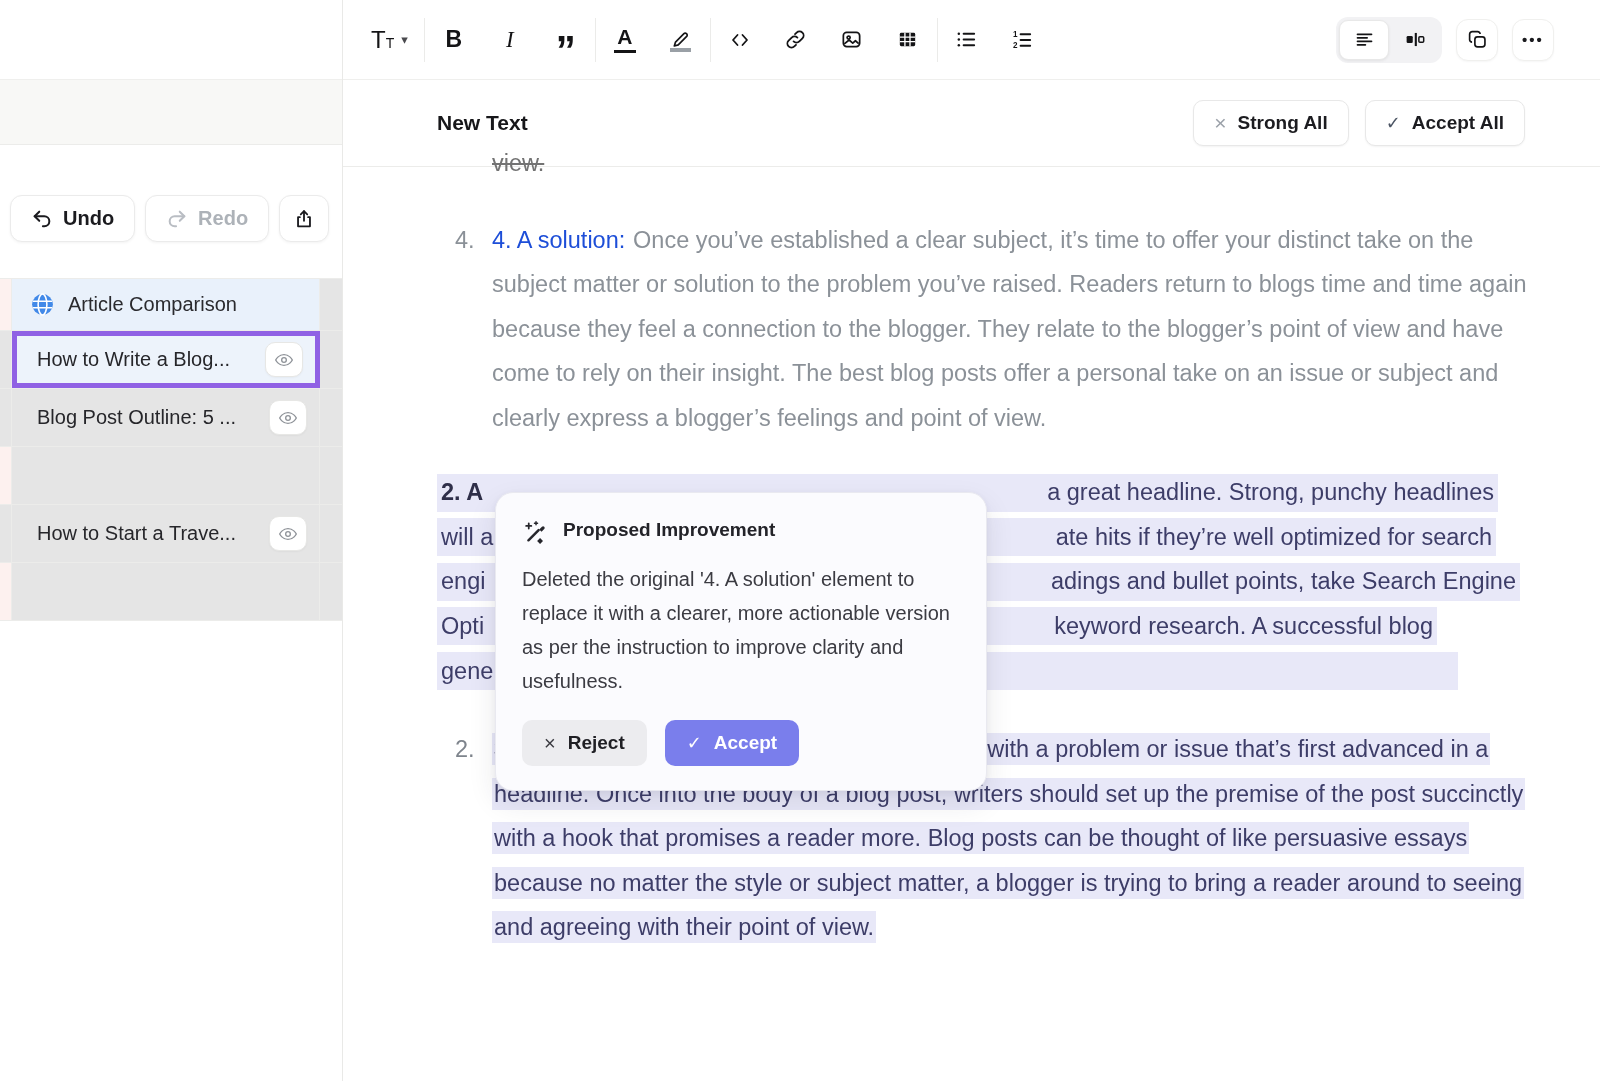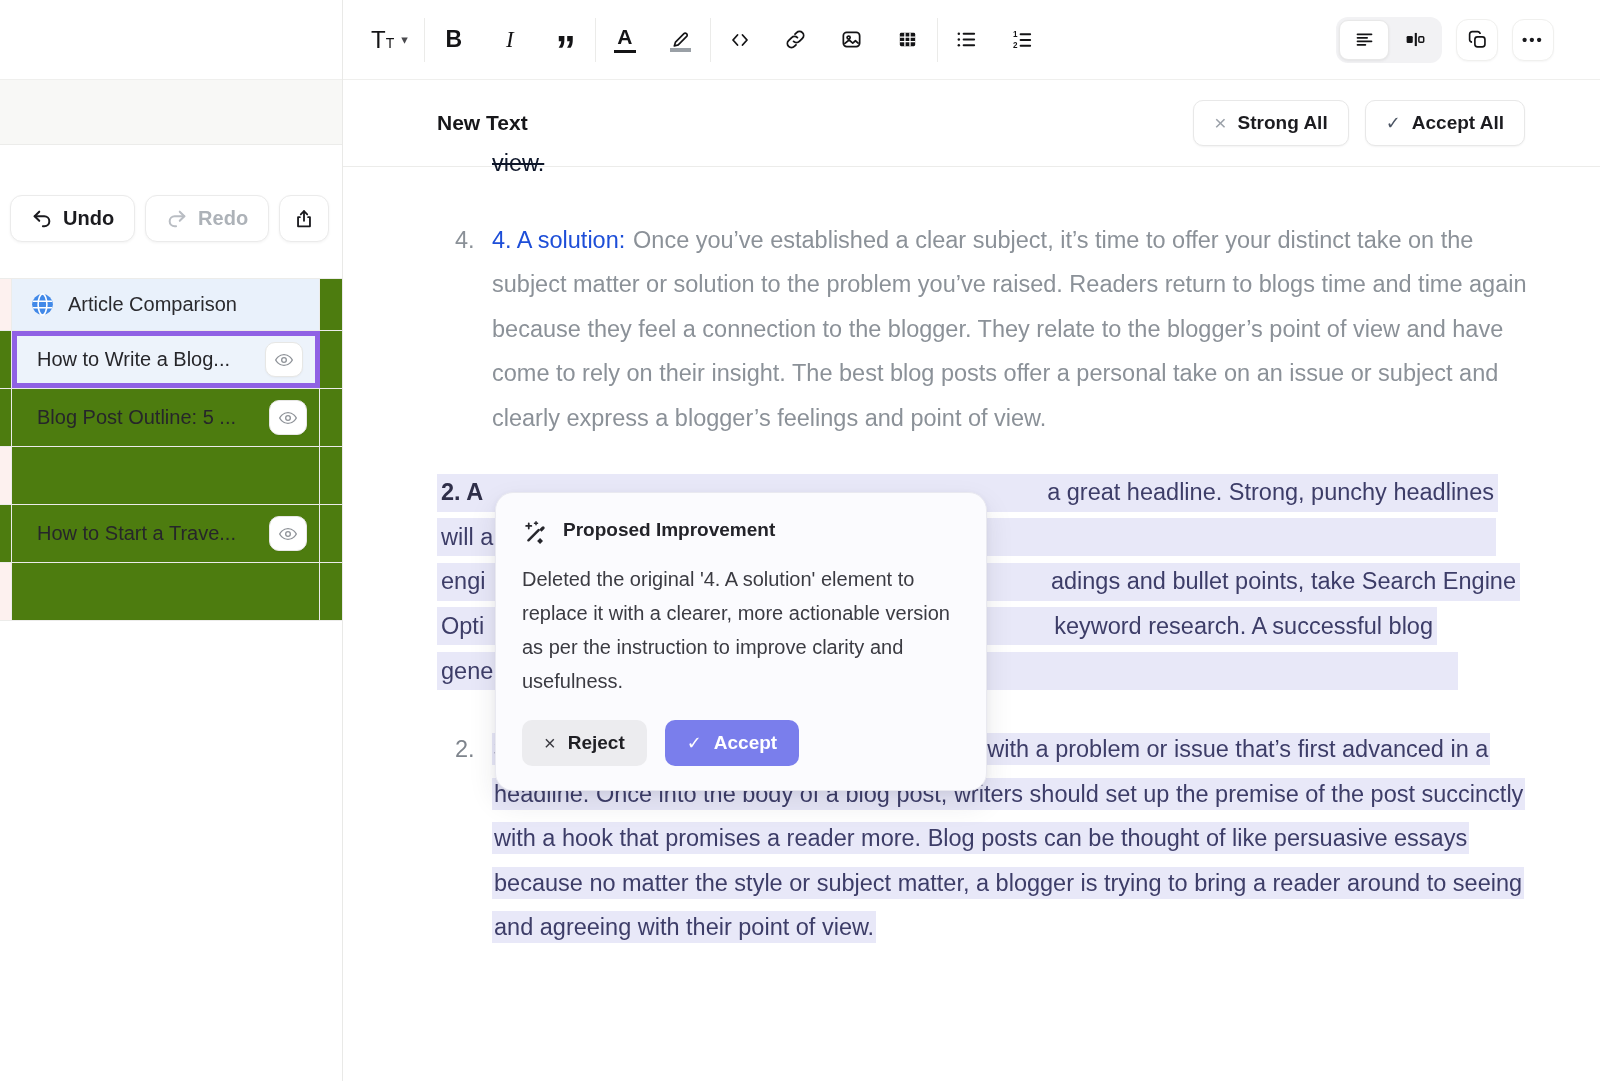--- a/index.html
+++ b/index.html
@@ -11,21 +11,21 @@
   .sidebar { width:343px; flex:none; border-right:1px solid #e9e9e7; background:#fff; }
   .sb-top { height:80px; border-bottom:1px solid #efefed; }
   .sb-band { height:65px; background:#f8f8f6; border-bottom:1px solid #ececea; }
   .sb-actions { display:flex; gap:10px; padding:0 10px; margin-top:50px; }
   .sb-btn { height:47px; border-radius:12px; border:1px solid #ebebeb; background:#fff;
     box-shadow:0 1px 3px rgba(0,0,0,.05); display:flex; align-items:center; gap:10px;
     padding:0 20px; font-size:20px; font-weight:700; color:#1b1b1f; cursor:pointer; }
   .sb-btn.redo { color:#adb2b8; }
   .sb-btn.share { width:50px; justify-content:center; padding:0; }
   .sb-table { margin-top:36px; border-top:1px solid #ececea; }
-  .sb-row { display:flex; height:58px; border-bottom:1px solid #ececea; background:#4d7c0f; }
+  .sb-row { display:flex; height:58px; border-bottom:1px solid #ececea; background:#e5e5e5; }
   .sb-row.header-row { height:52px; }
   .sliver { width:12px; flex:none; border-right:1px solid #ececea; }
   .sliver.pink { background:#fdf1ef; }
   .cell { width:308px; flex:none; display:flex; align-items:center;
     padding:0 12px 0 25px; border-right:1px solid #ececea; }
   .header-row .cell { background:#e9f1fb; padding-left:18px; gap:13px; }
   .row-label { font-size:20px; color:#26262a; white-space:nowrap; overflow:hidden; }
   .header-label { font-size:20px; color:#2a2a2e; font-weight:500; }
   .selected .cell { border:5px solid #9061e4; background:#edf3fb; padding-left:20px; }
   .eye-btn { margin-left:auto; width:38px; height:35px; border-radius:10px;
@@ -68,21 +68,21 @@
   .hdr-btns { margin-left:auto; display:flex; gap:16px; }
   .hdr-btn { height:46px; border-radius:10px; border:1px solid #e8e8e8; background:#fff;
     box-shadow:0 1px 2px rgba(0,0,0,.05); display:flex; align-items:center; gap:11px;
     padding:0 20px; font-size:19px; font-weight:600; color:#1c1c20; cursor:pointer; }
   .x-mark { color:#9ba1a9; font-size:21px; font-weight:400; }
   .ck-mark { color:#4c5564; font-size:18px; font-weight:400; }
 
   .content { padding-left:94px; position:relative; z-index:4; }
   .doc-text { font-size:23.5px; line-height:44.6px; }
   .clipped-line { margin-left:55px; margin-top:-26px; width:fit-content;
-    color:#0f172a; text-decoration:line-through; }
+    color:#737373; text-decoration:line-through; }
   .li { display:flex; }
   .li .marker { width:55px; flex:none; padding-left:18px; }
   .li .body { max-width:1048px; }
   .deleted { margin-top:32px; color:#8b9198; }
   .deleted .lead { font-weight:400; color:#1d4ed8;margin-top:28px; }
   .lead { margin-right:.33em; }
 
   .insert-block { margin-top:33px; }
   .iline { height:38px; margin-bottom:6.6px; background:#e8e8f8; display:flex;
     align-items:center; justify-content:space-between; padding:0 4px; color:#3d3d68; }
@@ -360,20 +360,21 @@
         </div>
       </div>
 
       <div class="insert-block">
         <div class="iline first w0">
           <span class="frag fl">2. A</span>
           <span class="frag">a great headline. Strong, punchy headlines</span>
         </div>
         <div class="iline w1">
           <span class="frag fl">will a</span>
+          <span class="frag">ate hits if they’re well optimized for search</span>
         </div>
         <div class="iline w2">
           <span class="frag fl">engi</span>
           <span class="frag">adings and bullet points, take Search Engine</span>
         </div>
         <div class="iline w3">
           <span class="frag fl">Opti</span>
           <span class="frag">keyword research. A successful blog</span>
         </div>
         <div class="iline w4">

